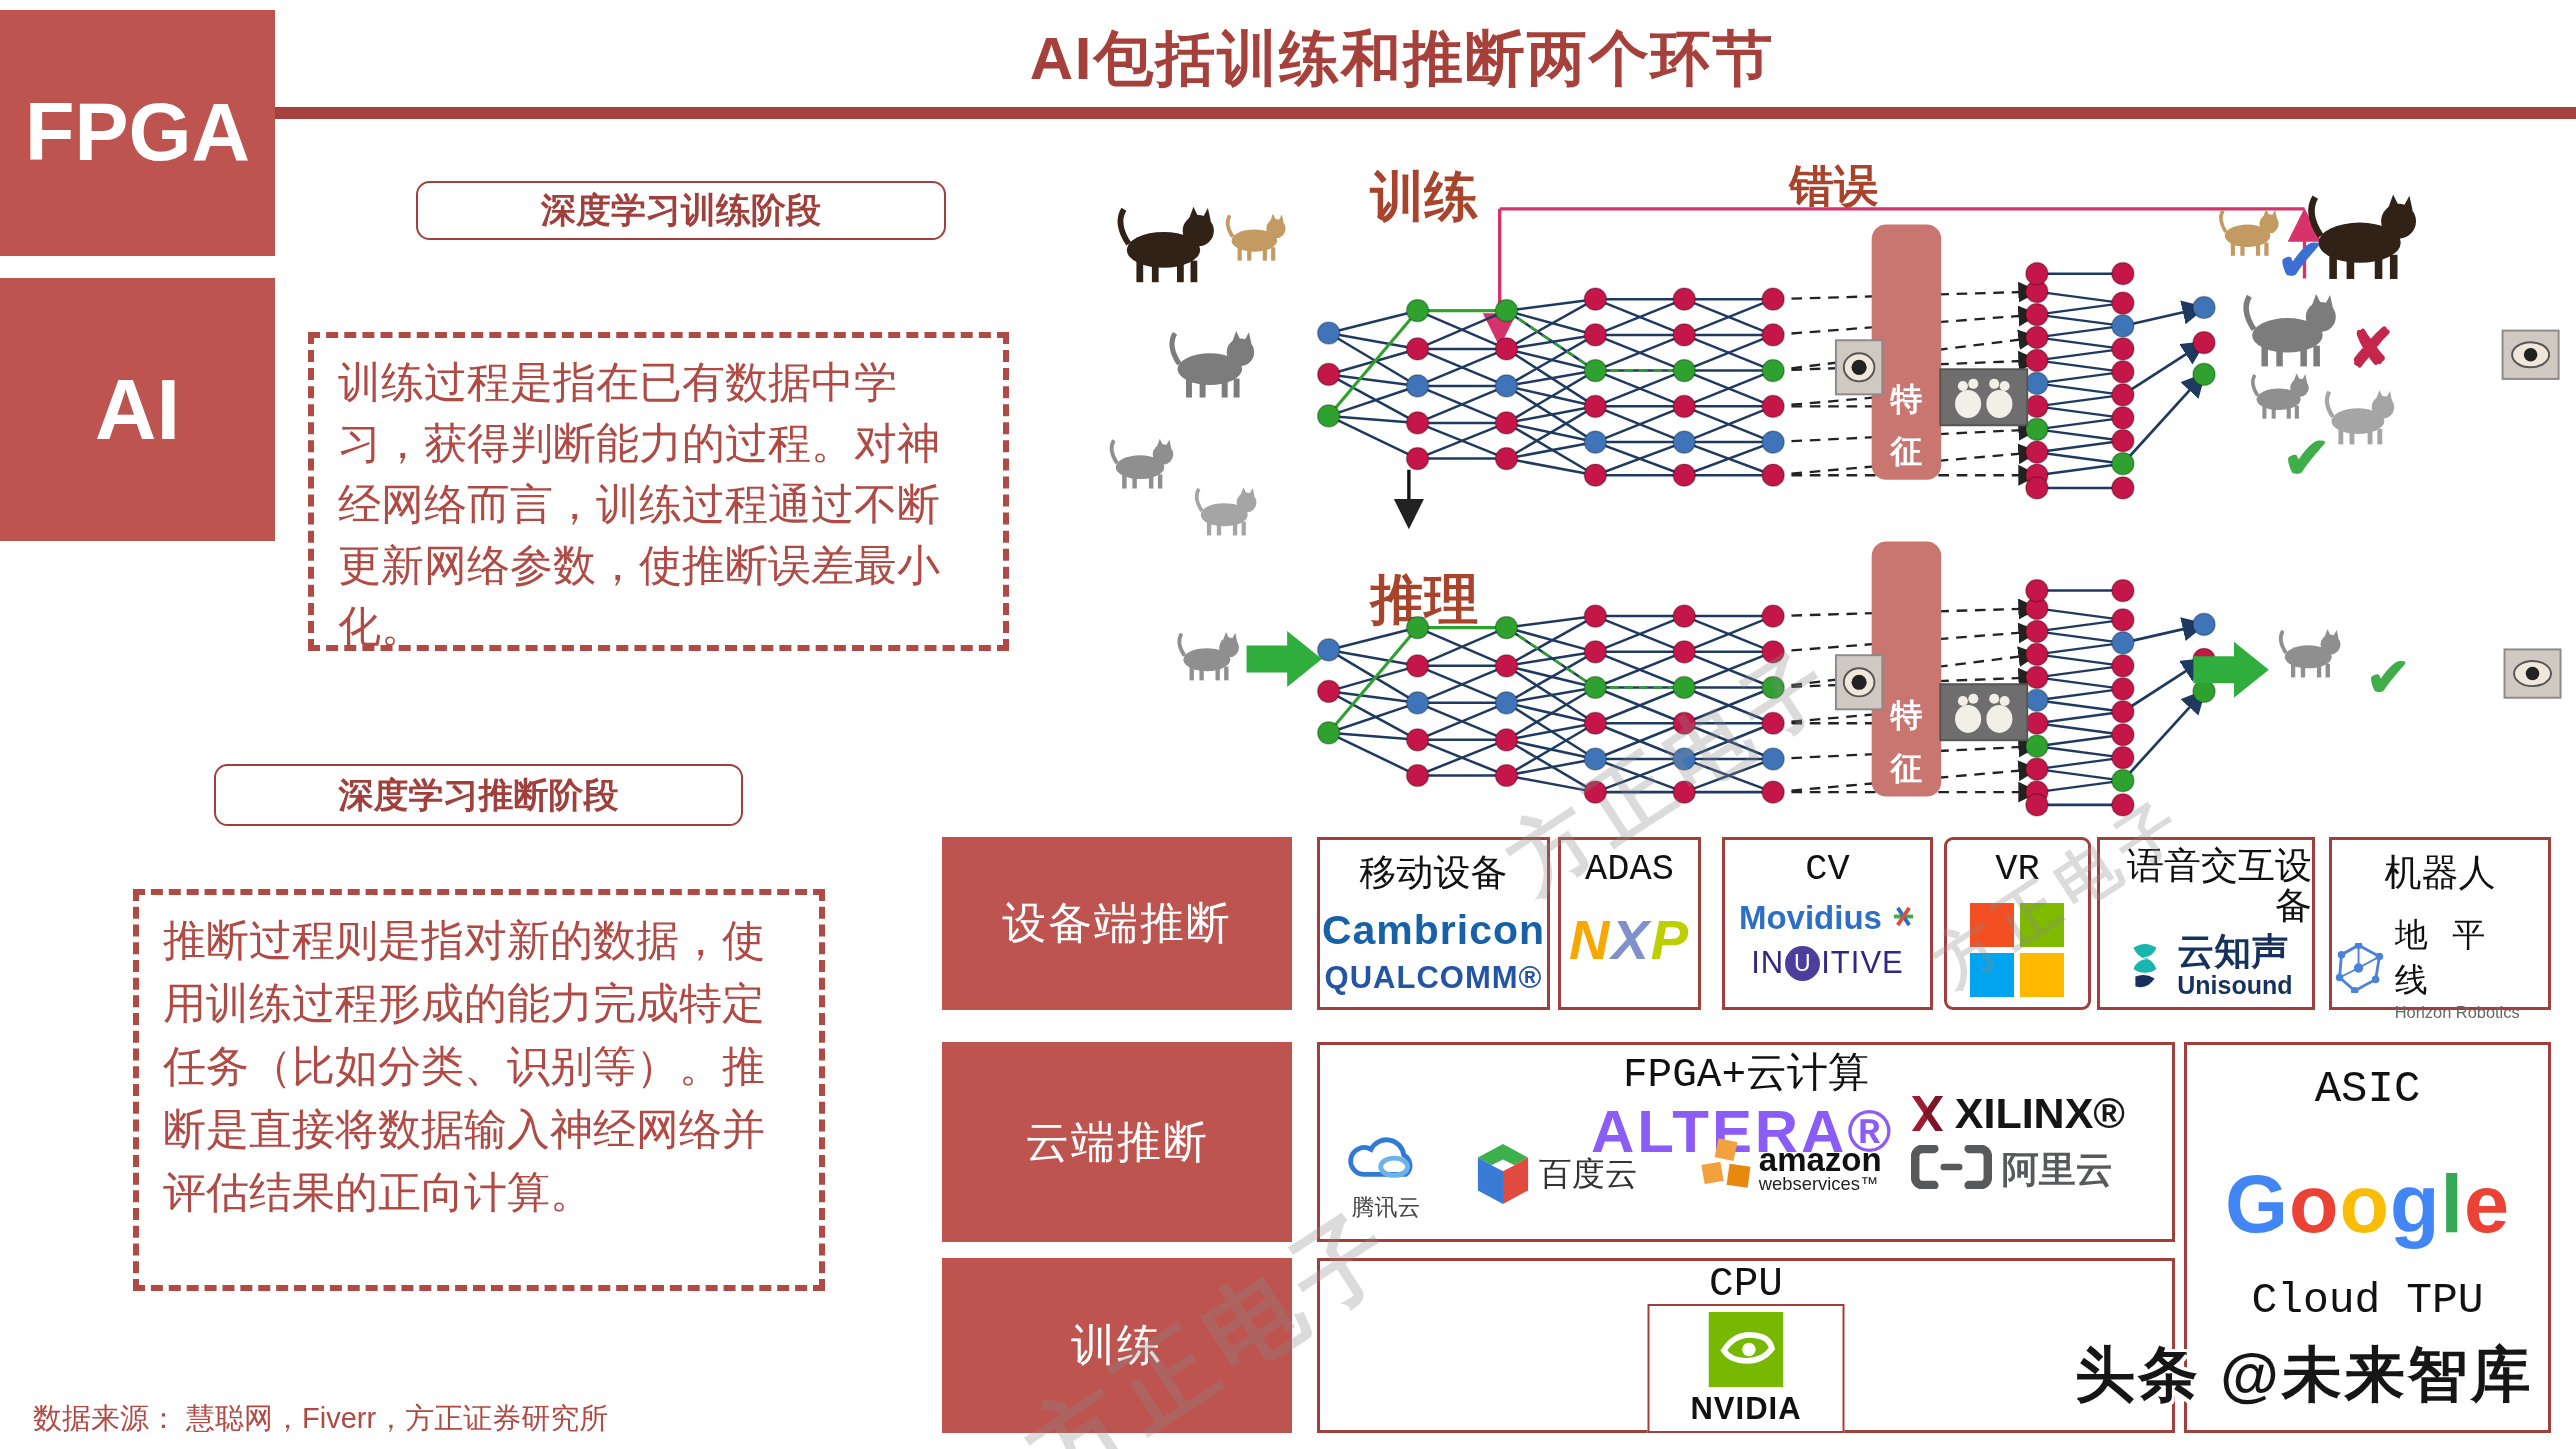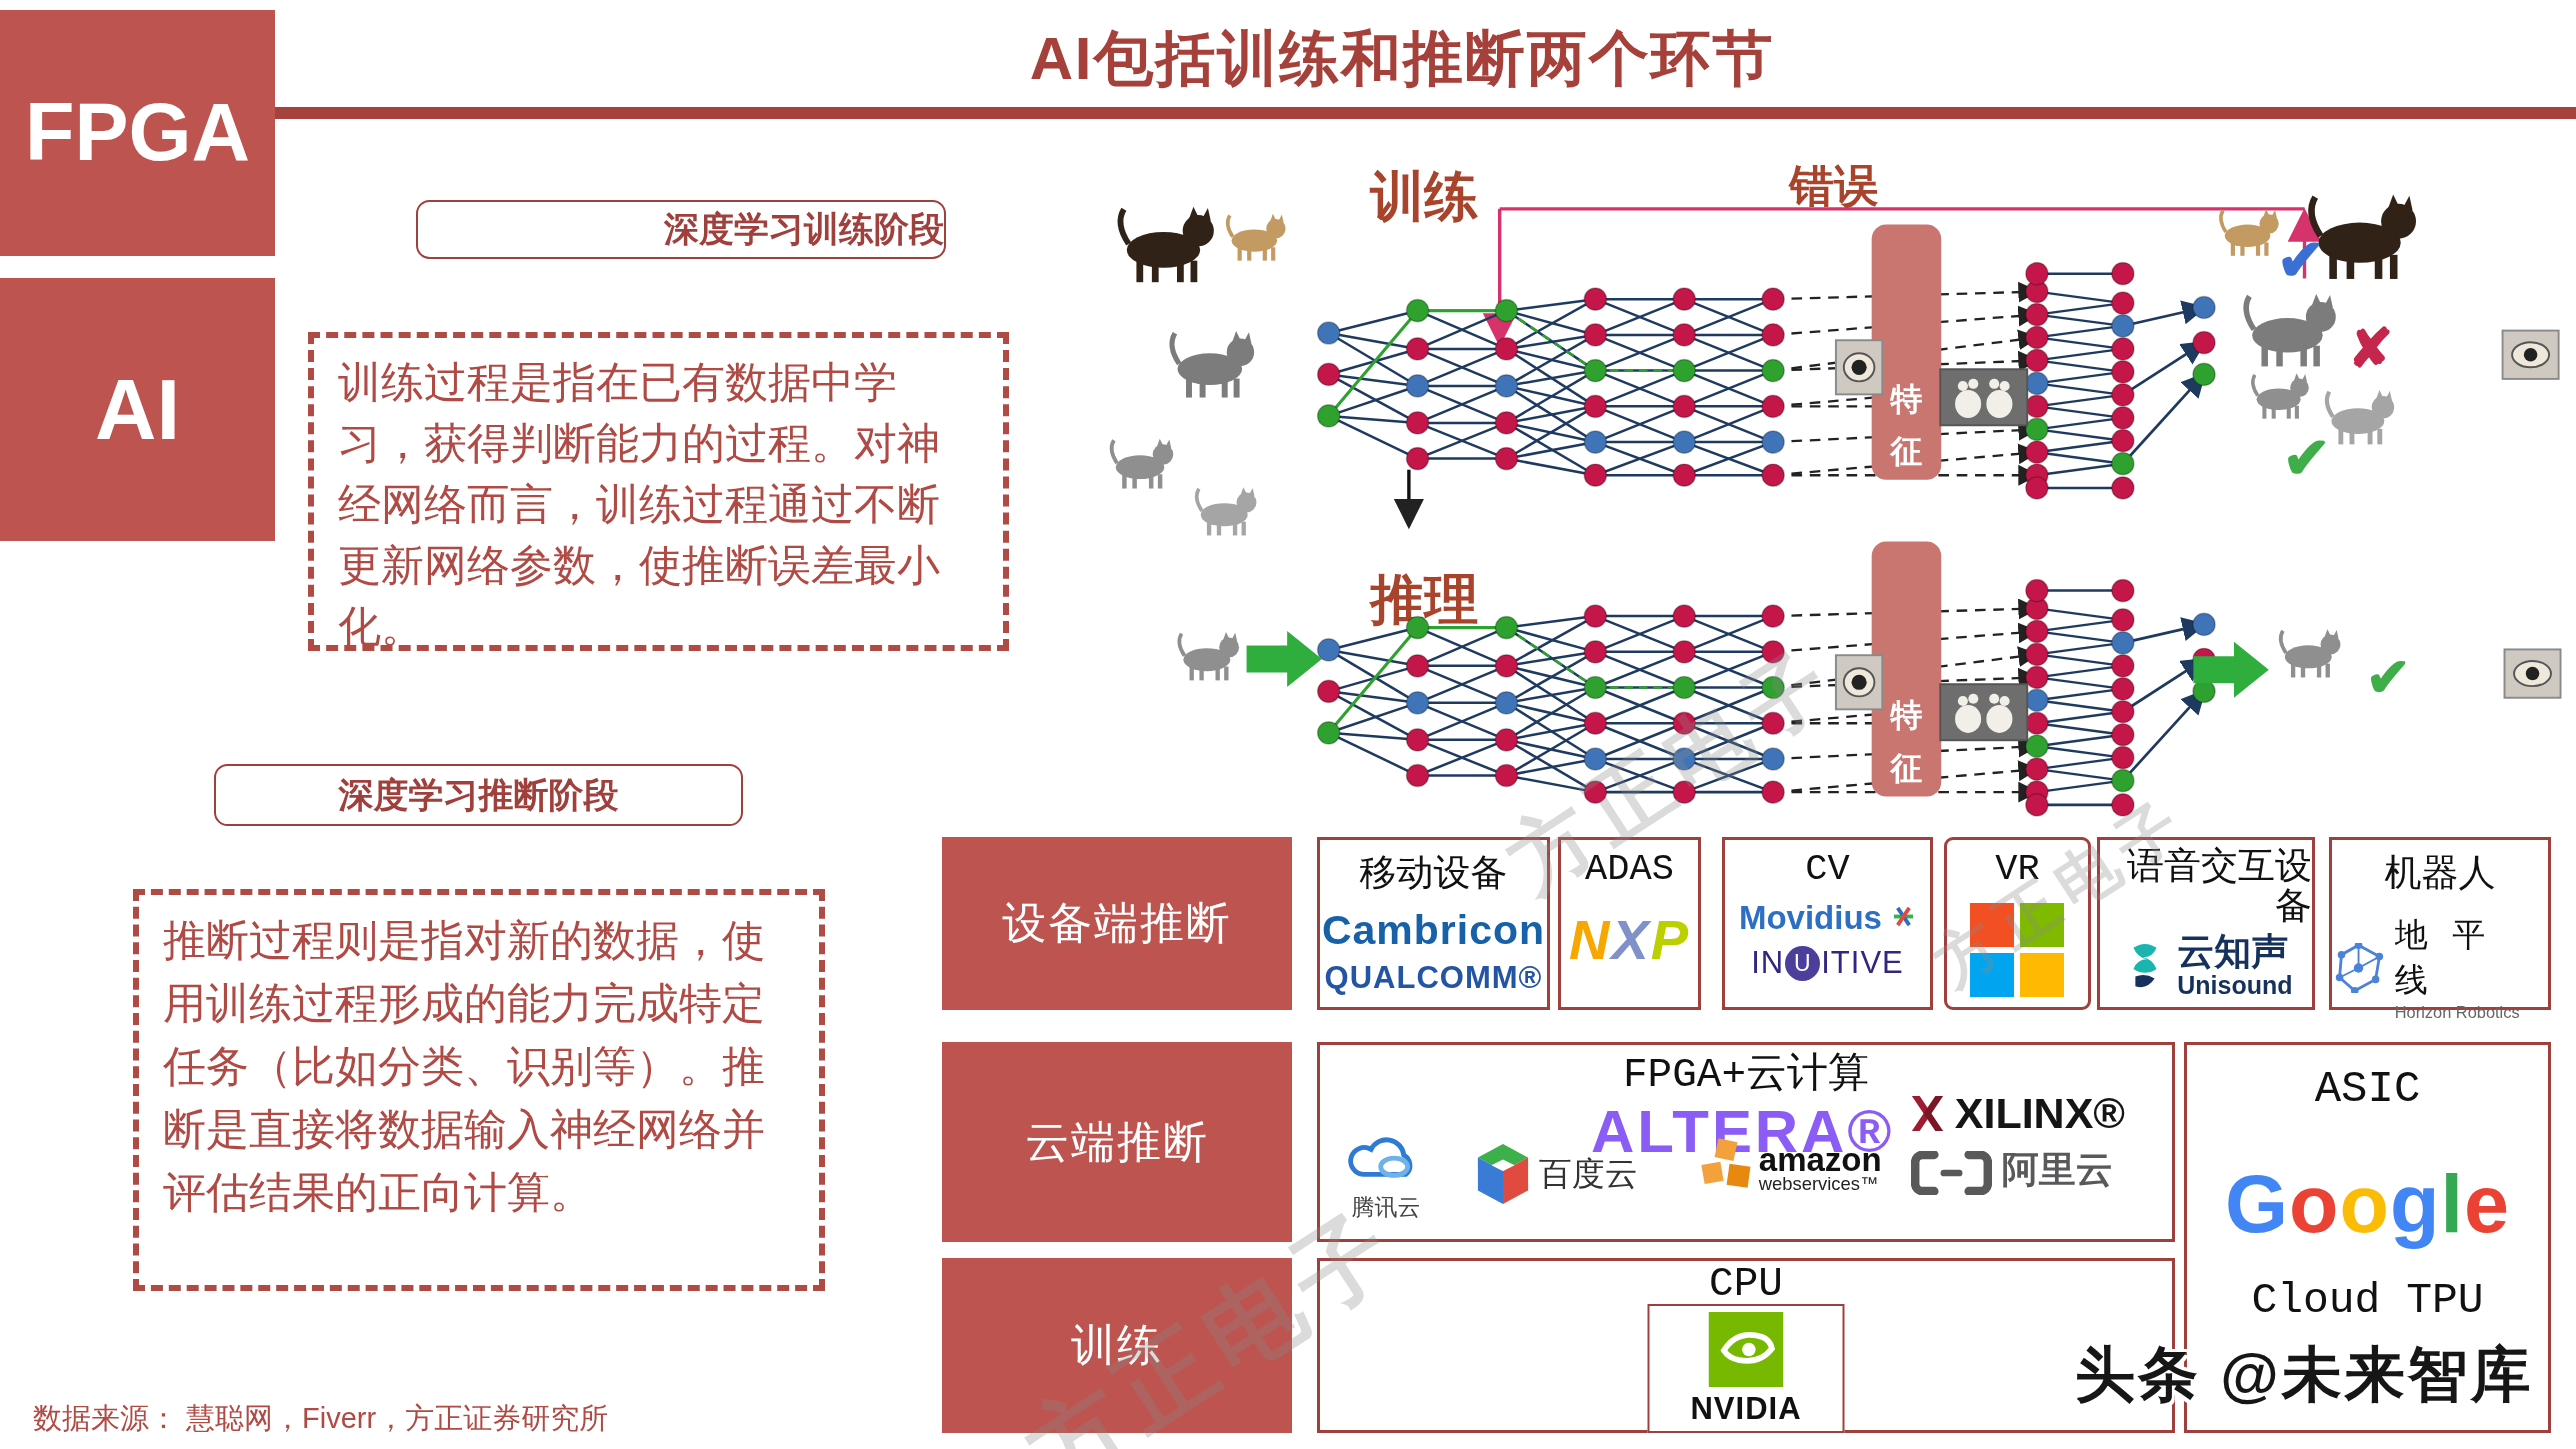--- a/index.html
+++ b/index.html
@@ -9,21 +9,21 @@
   .block{position:absolute;left:0;width:275px;background:#bd5450;color:#fff;
          display:flex;align-items:center;justify-content:center;font-weight:bold;}
   .block-fpga{top:9.7px;height:246px;font-size:81px;}
   .block-ai{top:278px;height:263px;font-size:85px;}
   .title-line{position:absolute;left:275px;top:107px;width:2301px;height:11.6px;background:#a5423d;}
   .page-title{position:absolute;left:275px;top:19.3px;width:2254px;text-align:center;
               font-size:60px;font-weight:900;color:#a5413a;letter-spacing:1.9px;}
   
   .stage-header{position:absolute;border:2.9px solid #a0403c;border-radius:13.5px;background:#fff;
                 color:#a0403c;font-weight:bold;font-size:35px;display:flex;align-items:center;justify-content:center;}
-  .stage-header-1{left:416px;top:200px;width:526px;height:55px;justify-content:flex-end;}
+  .stage-header-1{left:416px;top:181px;width:526px;height:55px;}
   .stage-header-2{left:214px;top:764px;width:525px;height:58px;}
   
   .dashed-box{position:absolute;border:6.8px dashed #b04a45;background:#fff;color:#b04a45;
               font-size:43px;line-height:1.42;padding:13.5px 24px;box-sizing:border-box;}
   .dashed-box-1{left:308px;top:332px;width:701px;height:319px;}
   .dashed-box-2{left:133px;top:889px;width:692px;height:402px;line-height:1.47;}
   .source-note{position:absolute;left:33px;top:1399px;font-size:29px;color:#b04a45;}
   
   .diagram-wrap{position:absolute;left:1063px;top:116px;width:1513px;height:720px;}
   
@@ -54,21 +54,21 @@
                font-size:60px;font-weight:900;color:#8b5cf6;letter-spacing:2.9px;}
   .logo-xilinx{position:absolute;left:560px;top:44px;width:271px;display:flex;align-items:center;justify-content:center;gap:5.8px;
                font-size:43px;font-weight:900;color:#151515;}
   .cloud-item{position:absolute;text-align:center;color:#444;}
   .ci-tencent{left:17.4px;top:89px;width:97px;font-size:23px;}
   .ci-baidu{left:155px;top:97px;display:flex;align-items:center;gap:7.7px;font-size:33px;color:#333;}
   .ci-amazon{left:379px;top:93px;display:flex;align-items:center;gap:5.8px;}
   .amz-texts{text-align:left;line-height:0.95;}
   .amz-main{font-size:33px;font-weight:900;color:#111;}
   .amz-sub{font-size:18.4px;color:#222;}
-  .ci-ali{left:591px;top:100px;display:flex;align-items:flex-end;gap:9.7px;font-size:37px;color:#58595b;font-weight:bold;}
+  .ci-ali{left:591px;top:100px;display:flex;align-items:flex-start;gap:9.7px;font-size:37px;color:#58595b;font-weight:bold;}
   .nvidia-block{position:absolute;left:50%;transform:translateX(-50%);top:43px;width:193px;
                 border:2.9px solid #a0403c;background:#fff;padding:5.8px 0 3.9px 0;text-align:center;}
   .nvidia-name{font-size:31px;font-weight:900;color:#111;letter-spacing:1px;}
   .google-word{font-size:81px;font-weight:bold;letter-spacing:1px;font-family:"Liberation Sans",sans-serif;}
   .asic-sub{font-family:"Liberation Mono","Liberation Serif",serif;font-size:43px;color:#111;margin-top:25px;}
   
   .wm{position:absolute;color:#8a8a8a;opacity:0.30;font-weight:bold;letter-spacing:9.7px;
       pointer-events:none;z-index:40;white-space:nowrap;}
   .wm1{left:1488px;top:715px;font-size:83px;transform:rotate(-33deg);}
   .wm2{left:1918px;top:850px;font-size:62px;transform:rotate(-33deg);}

